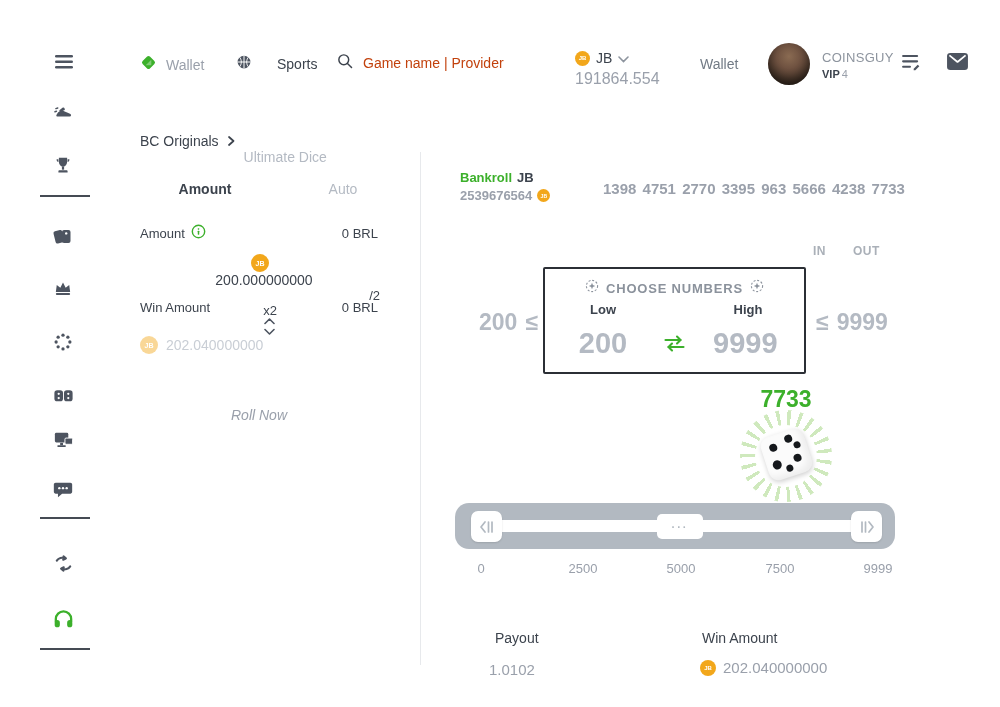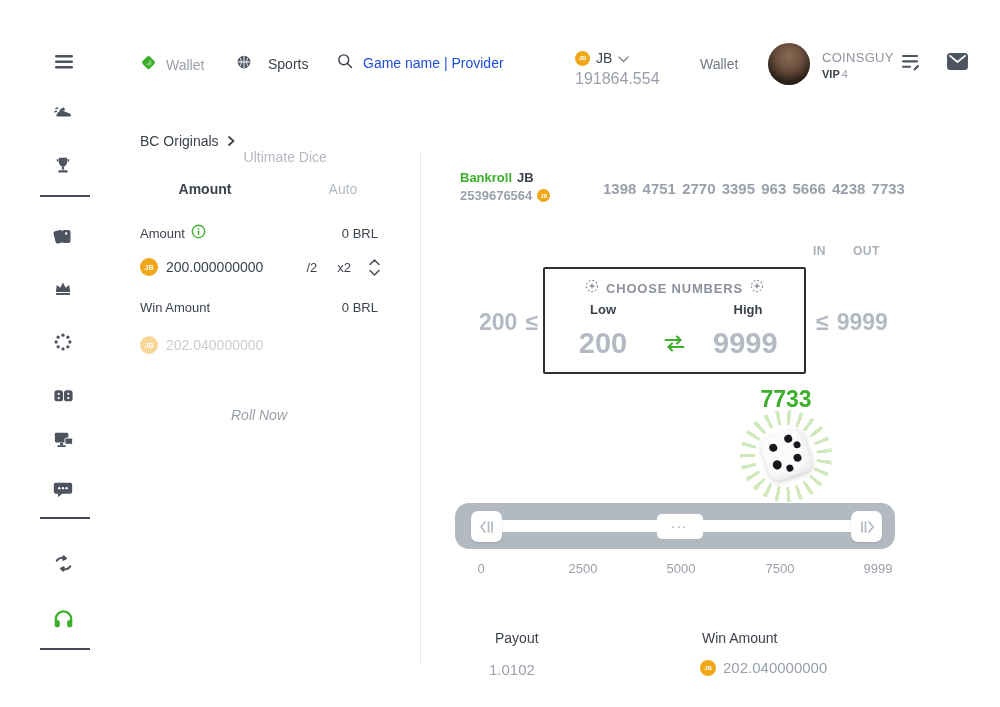--- a/index.html
+++ b/index.html
@@ -74,21 +74,21 @@
       <svg width="19" height="19" viewBox="0 0 24 24">
           <g transform="rotate(45 12 12)">
             <rect x="5.5" y="5.5" width="13" height="13" rx="2.5" fill="#3cb02b"></rect>
             <path d="M12 7l5 5-5 5z" fill="rgba(255,255,255,.35)"></path>
           </g>
         </svg>
     </span>
     <span class="t-gray" style="font-size:14px;">Wallet</span>
   </div>
 
-  <div class="abs flex" style="left:235px; top:53px; gap:15px; cursor:pointer;">
+  <div class="abs flex" style="left:235px; top:53px; gap:24px; cursor:pointer;">
     <span>
       <svg width="18" height="18" viewBox="0 0 24 24">
           <circle cx="12" cy="12" r="8.5" fill="#4d5460"></circle>
           <g stroke="#fff" stroke-width="1.3" fill="none">
             <path d="M12 3.5v17"></path>
             <path d="M3.5 12h17"></path>
             <path d="M6 5.5c3.2 3.2 3.2 9.8 0 13"></path>
             <path d="M18 5.5c-3.2 3.2-3.2 9.8 0 13"></path>
           </g>
         </svg>
@@ -96,21 +96,21 @@
     <span class="t-dark" style="font-size:14px;">Sports</span>
   </div>
 
   <div class="abs flex" style="left:336px; top:52px; gap:9px; cursor:text;">
     <span>
       <svg width="18" height="18" viewBox="0 0 22 22">
           <circle cx="9.5" cy="9.5" r="6" fill="none" stroke="#3c434d" stroke-width="1.8"></circle>
           <path d="M14 14l5 5" stroke="#3c434d" stroke-width="1.8" stroke-linecap="round"></path>
         </svg>
     </span>
-    <span style="font-size:14px; color:#1d4ed8;">Game name | Provider</span>
+    <span style="font-size:14px; color:#c2410c;">Game name | Provider</span>
   </div>
 
   <div class="abs" style="left:575px; top:49px; cursor:pointer;">
     <div class="flex" style="gap:6px;">
       <span class="coin coin-15">
           <span>JB</span>
         </span>
       <span class="t-dark" style="font-size:14px;">JB</span>
       <span>
         <svg width="11" height="7" viewBox="0 0 11 7">
@@ -281,21 +281,21 @@
         <svg width="15" height="15" viewBox="0 0 16 16">
             <circle cx="8" cy="8" r="6.6" fill="none" stroke="#3cb02b" stroke-width="1.5"></circle>
             <rect x="7.2" y="4.4" width="1.6" height="1.7" rx=".5" fill="#3cb02b"></rect>
             <rect x="7.2" y="7.2" width="1.6" height="4.3" rx=".5" fill="#3cb02b"></rect>
           </svg>
       </span>
     </span>
     <span class="t-dark" style="font-size:13px;">0 BRL</span>
   </div>
 
-  <div class="abs flex" style="left:140px; top:254px; width:240px; height:26px;">
+  <div class="abs flex" style="left:140px; top:254px; width:240px; height:26px;flex-direction:column;">
     <span class="coin coin-18">
         <span>JB</span>
       </span>
     <span class="t-dark" style="font-size:14px; margin-left:8px;">200.000000000</span>
     <span class="t-dark" style="font-size:13px; margin-left:auto; cursor:pointer;">/2</span>
     <span class="t-dark" style="font-size:13px; margin-left:20px; cursor:pointer;">x2</span>
     <span style="margin-left:18px; display:flex; flex-direction:column; gap:3px; cursor:pointer;">
       <svg width="11" height="7" viewBox="0 0 11 7">
           <path d="M1 5.5L5.5 1 10 5.5" fill="none" stroke="#4d5460" stroke-width="1.6" stroke-linecap="round" stroke-linejoin="round"></path>
         </svg>

